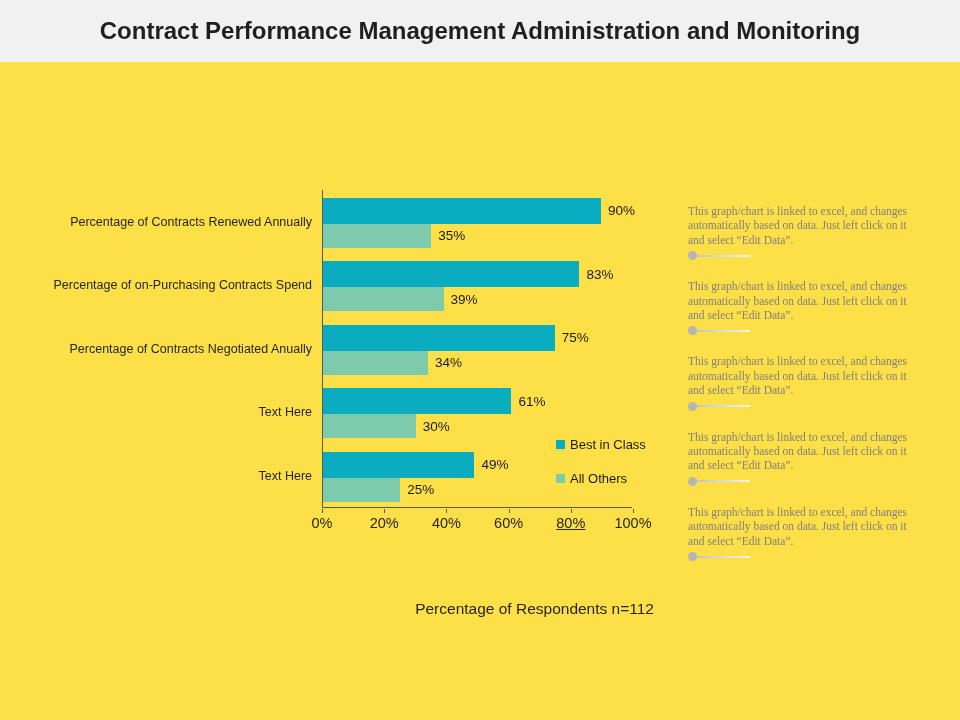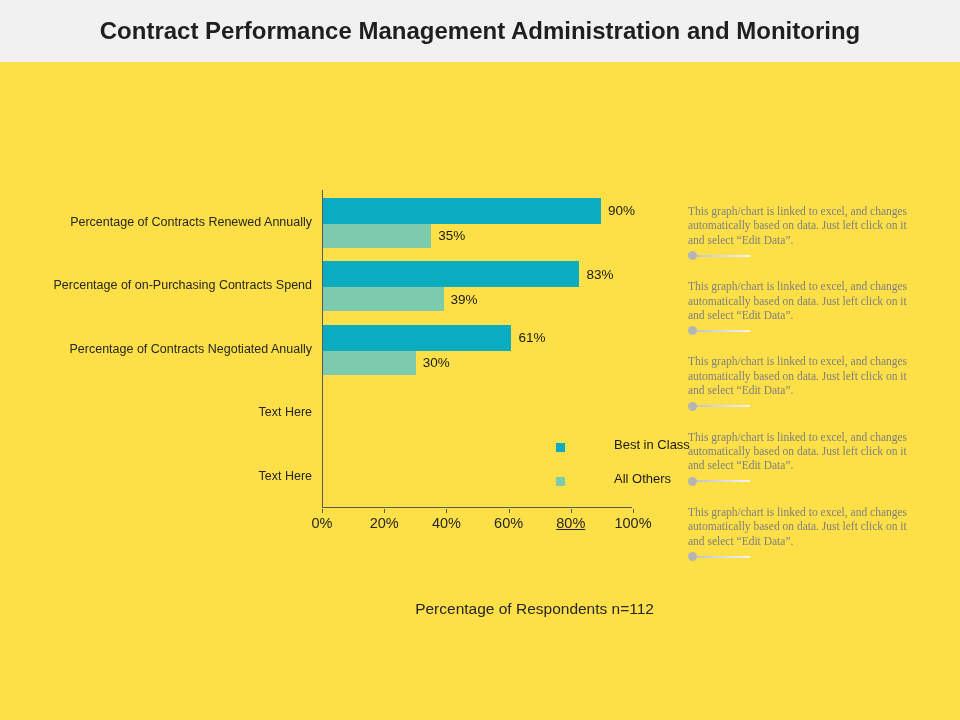--- a/index.html
+++ b/index.html
@@ -34,21 +34,21 @@
   .bar-val { margin-left:7px; font-size:13.5px; color:#1a1a1a; white-space:nowrap; }
 
   
   .xticks { position:absolute; left:322px; top:509px; width:311px; height:4px; }
   .xtick { position:absolute; top:0; width:1px; height:4px; background:#595959; }
   .xtick-labels { position:absolute; left:322px; top:515px; width:311px; height:20px; }
   .xtick-label { position:absolute; transform:translateX(-50%); font-size:14.5px; color:#262626; white-space:nowrap; }
 
   
   .legend { position:absolute; left:556px; top:436px; }
-  .legend-item { display:flex; align-items:flex-end; height:16px; margin-bottom:18px; font-size:13px; color:#1a1a1a; white-space:nowrap;gap:44px; }
+  .legend-item { display:flex; align-items:center; height:16px; margin-bottom:18px; font-size:13px; color:#1a1a1a; white-space:nowrap; }
   .legend-swatch { width:9px; height:9px; margin-right:5px; flex:none; }
 
   .xlabel {
     position:absolute; left:322px; top:600px; width:332px; text-align:right;
     font-size:15.5px; color:#262626;
   }
 
   
   .notes { position:absolute; left:688px; top:204px; width:232px; }
   .note-block { margin-bottom:19px; }
@@ -90,26 +90,46 @@
           <div class="bar-fill" style="width: 83%; background: rgb(10, 172, 191);"></div>
           <span class="bar-val">83%</span>
         </div>
         <div class="bar-line s1">
           <div class="bar-fill" style="width: 39%; background: rgb(125, 203, 172);"></div>
           <span class="bar-val">39%</span>
         </div>
       </div>
       <div class="group">
         <div class="bar-line s0">
+          <div class="bar-fill" style="width: 75%; background: rgb(10, 172, 191);"></div>
+          <span class="bar-val">75%</span>
+        </div>
+        <div class="bar-line s1">
+          <div class="bar-fill" style="width: 34%; background: rgb(125, 203, 172);"></div>
+          <span class="bar-val">34%</span>
+        </div>
+      </div>
+      <div class="group">
+        <div class="bar-line s0">
           <div class="bar-fill" style="width: 61%; background: rgb(10, 172, 191);"></div>
           <span class="bar-val">61%</span>
         </div>
         <div class="bar-line s1">
           <div class="bar-fill" style="width: 30%; background: rgb(125, 203, 172);"></div>
           <span class="bar-val">30%</span>
+        </div>
+      </div>
+      <div class="group">
+        <div class="bar-line s0">
+          <div class="bar-fill" style="width: 49%; background: rgb(10, 172, 191);"></div>
+          <span class="bar-val">49%</span>
+        </div>
+        <div class="bar-line s1">
+          <div class="bar-fill" style="width: 25%; background: rgb(125, 203, 172);"></div>
+          <span class="bar-val">25%</span>
         </div>
       </div>
     </div>
 
   <div class="xticks">
       <div class="xtick" style="left: 0%;"></div>
       <div class="xtick" style="left: 20%;"></div>
       <div class="xtick" style="left: 40%;"></div>
       <div class="xtick" style="left: 60%;"></div>
       <div class="xtick" style="left: 80%;"></div>

